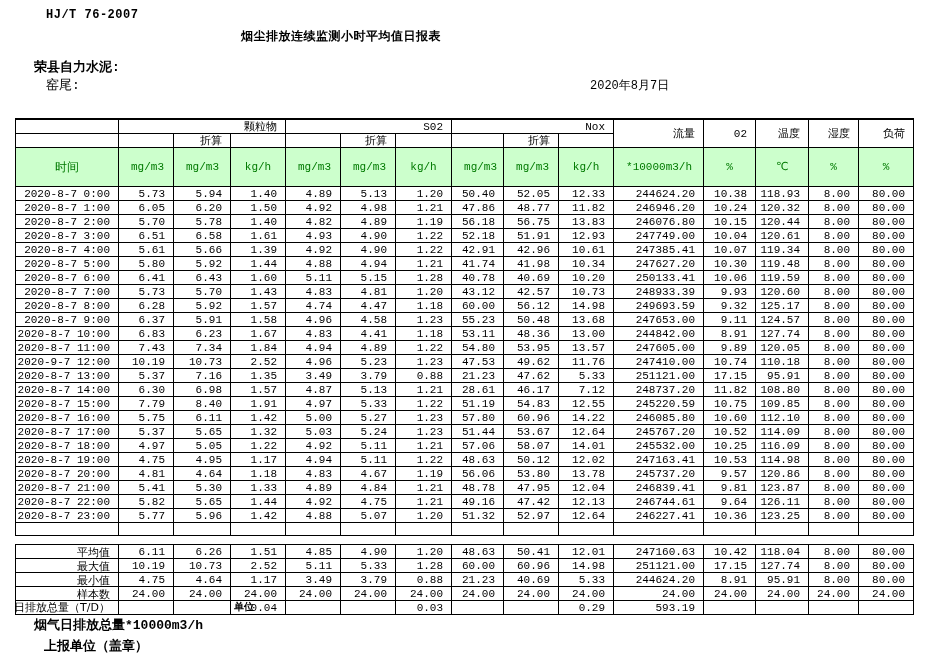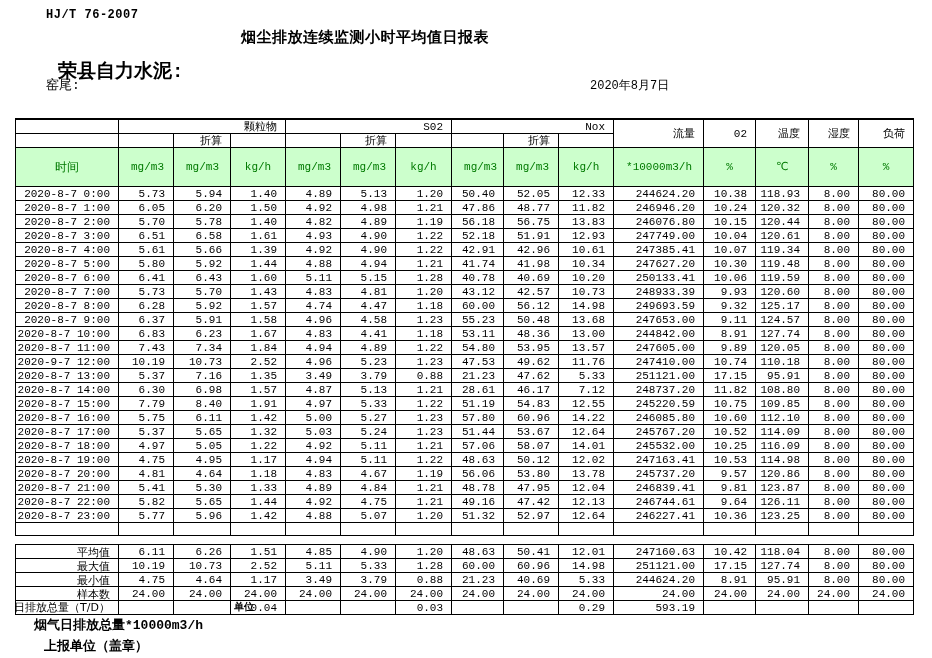--- a/index.html
+++ b/index.html
@@ -3,22 +3,22 @@
 <meta charset="utf-8">
 <style>
   html,body{margin:0;padding:0;}
   body{
     width:932px;height:658px;background:#ffffff;position:relative;
     font-family:"Liberation Mono","DejaVu Sans",monospace;color:#000;
     overflow:hidden;
   }
   .abs{position:absolute;white-space:nowrap;padding-left:34px;}
   .std-no{left:12px;top:8px;font-size:12px;font-weight:bold;letter-spacing:.5px;}
-  .title{left:207px;top:28px;font-size:15px;font-weight:bold;letter-spacing:.5px;font-family:"DejaVu Sans",sans-serif;text-align:right;}
-  .company{left:24px;top:58px;font-size:19px;font-weight:bold;}
+  .title{left:207px;top:28px;font-size:12px;font-weight:bold;letter-spacing:.5px;font-family:"DejaVu Sans",sans-serif;text-align:right;}
+  .company{left:0;top:58px;font-size:13px;font-weight:bold;}
   .site{left:12px;top:76px;font-size:13px;font-weight:normal;}
   .date{left:556px;top:77px;font-size:12px;}
   .note{left:0;top:616px;font-size:13px;font-weight:bold;}
   .report-unit{left:10px;top:637px;font-size:13px;font-weight:bold;}
   .unit{left:200px;top:600px;font-size:10px;font-weight:bold;}
 
   table.report{
     position:absolute;left:15px;top:118px;width:898px;
     border-collapse:collapse;table-layout:fixed;
   }

